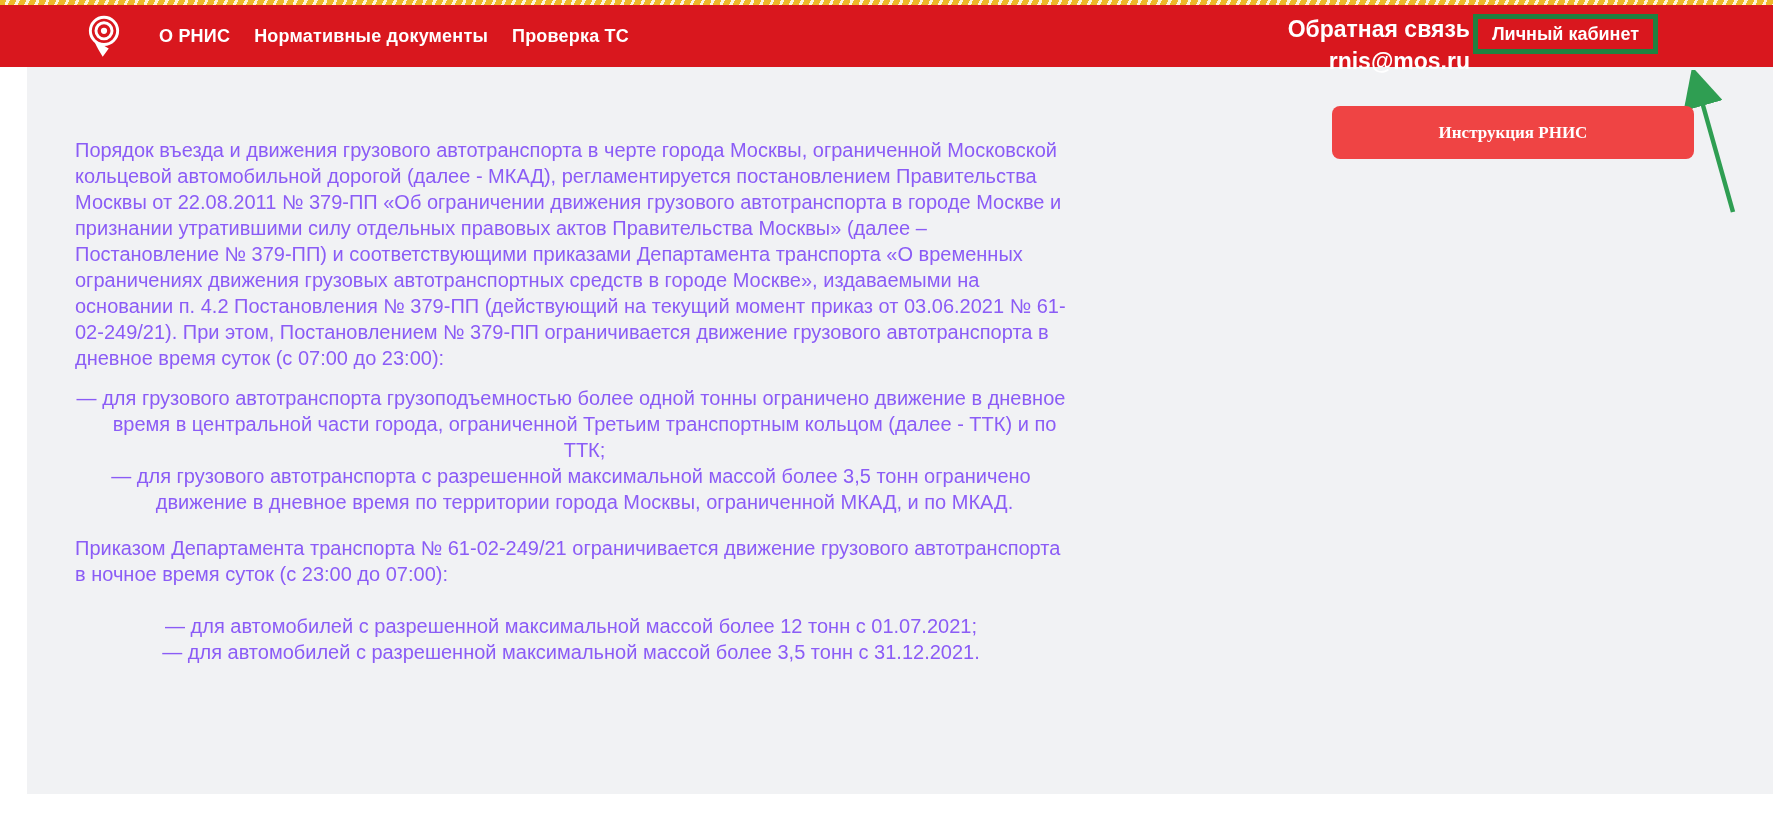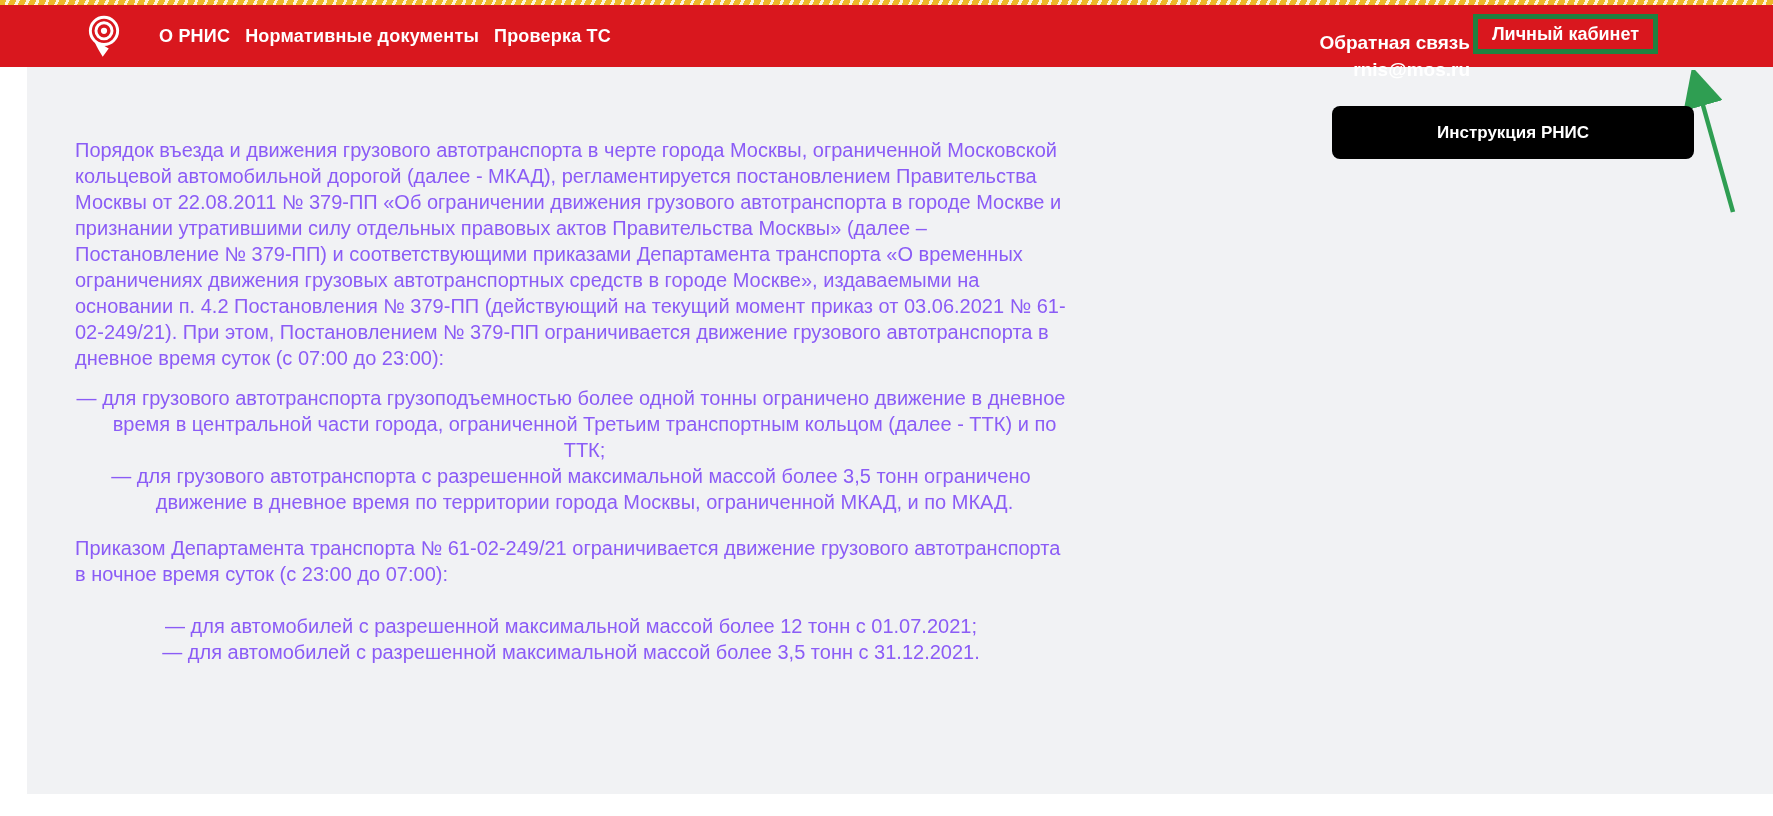--- a/index.html
+++ b/index.html
@@ -18,29 +18,29 @@
   
   .header {
     position:relative;
     height:62px;
     background:#d9171e;
     display:flex;
     align-items:center;
     padding-left:85px;
   }
   .logo { display:block; margin-right:36px; flex:0 0 auto; }
-  .nav { display:flex; gap:15px; align-items:flex-end; }
+  .nav { display:flex; gap:24px; align-items:flex-end; }
   .nav-link {
     color:#ffffff; font-size:18px; font-weight:700;
     text-decoration:none; letter-spacing:0.2px; cursor:pointer; white-space:nowrap;
   }
   .feedback {
     position:absolute; top:8px; right:303px;
     text-align:right; color:#ffffff; font-weight:700;
-    font-size:19px; line-height:1.4; cursor:pointer;margin-top:17px;
+    font-size:23px; line-height:1.4; cursor:pointer;
   }
   .lk-annotation {
     position:absolute; left:1473px; top:9px;
     width:185px; height:40px;
     border:5px solid #1f8140;
     display:flex; align-items:center; justify-content:center;
   }
   .lk-button {
     color:#ffffff; font-size:18px; font-weight:700;
     background:transparent; border:none; cursor:pointer; white-space:nowrap;
@@ -49,23 +49,23 @@
   .annotation-arrow { position:absolute; left:1680px; top:70px; pointer-events:none; }
   
   .main { padding:26px 0 0 75px; position:relative; }
   .page-title {
     font-size:47px; line-height:1.17; font-weight:700;
     color:#121212; letter-spacing:-0.5px; max-width:1040px;
   }
   .instruction-button {
     position:absolute; left:1332px; top:39px;
     width:362px; height:53px;
-    background:#000000; color:#ffffff;
+    background:#ef4444; color:#ffffff;
     border:none; border-radius:8px;
-    font-size:17px; font-weight:700; font-family:Liberation Sans, sans-serif;
+    font-size:17px; font-weight:700; font-family:Liberation Serif, serif;
     cursor:pointer;
   }
   .article { width:992px; font-size:20px; line-height:26px; color:#8b5cf6; }
   .article p.intro { margin-top:44px; }
   .article p.night-intro { margin-top:20px; }
   .rule-list { list-style:none; margin-top:14px;text-align:center; }
   .rule-list li {
     padding-left:27px; text-indent:-27px; 
   }
   .rule-list.night { margin-top:26px; }

